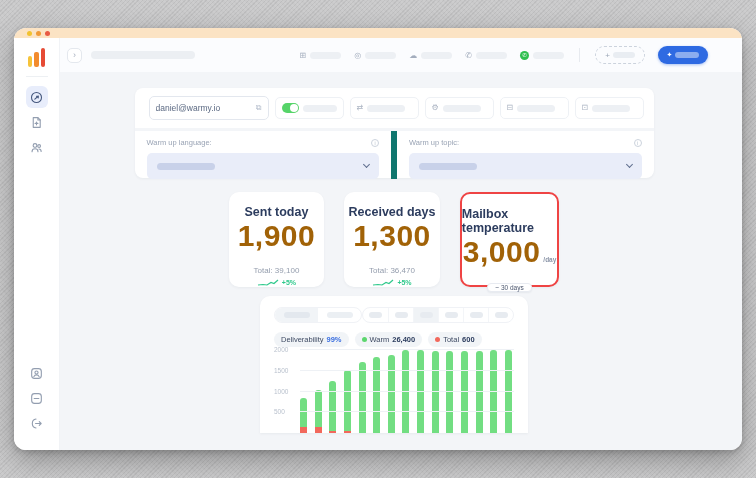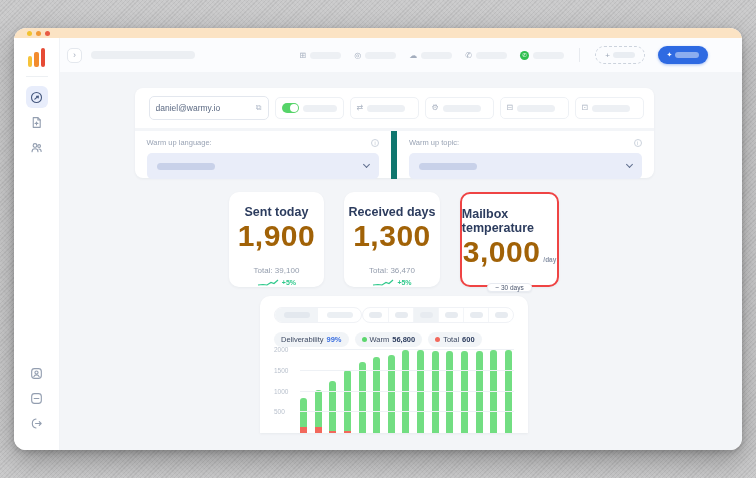--- a/index.html
+++ b/index.html
@@ -323,21 +323,21 @@
             </div>
           </div>
           <div class="legend-row">
             <div class="lpill">
               <span>Deliverability</span>
               <span class="lval-blue">99%</span>
             </div>
             <div class="lpill">
               <span class="ldot" style="background:#5cd66e"></span>
               <span>Warm</span>
-              <b>56,800</b>
+              <b>26,400</b>
             </div>
             <div class="lpill">
               <span class="ldot" style="background:#f2685c"></span>
               <span>Total</span>
               <b>600</b>
             </div>
           </div>
           <div class="chart-area" id="chart-area">
             <div class="bars" id="bars">
                 <div class="bar">

